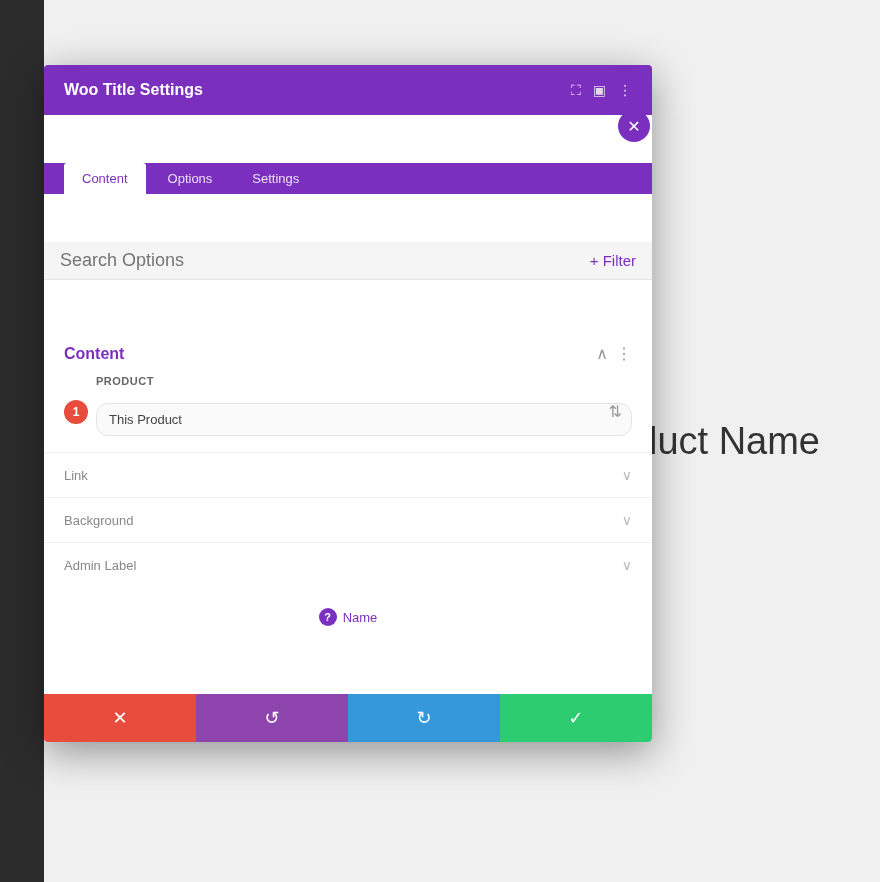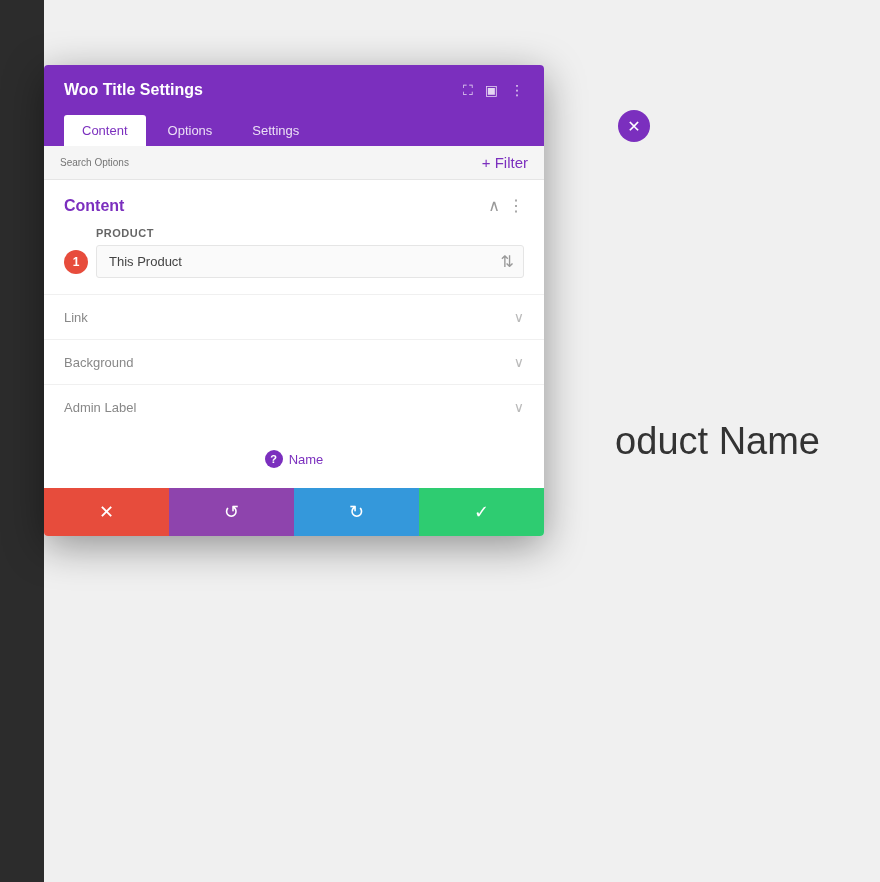--- a/index.html
+++ b/index.html
@@ -25,28 +25,29 @@
       align-items: center;
       justify-content: flex-end;
       padding-right: 60px;
     }
 
     
     .modal {
       position: absolute;
       top: 65px;
       left: 44px;
-      width: 500px;
+      width: 608px;
       background: #fff;
       border-radius: 4px;
       box-shadow: 0 10px 40px rgba(0,0,0,0.4);
       z-index: 10;
       display: flex;
       flex-direction: column;
       overflow: hidden;
+      gap: 48px;
     }
 
     
     .modal-header {
       background: #7b2fbe;
       padding: 16px 20px;
       display: flex;
       align-items: center;
       justify-content: space-between;
     }
@@ -98,21 +99,21 @@
       align-items: center;
       padding: 8px 16px;
       background: #f5f5f5;
       border-bottom: 1px solid #e5e5e5;
     }
 
     .search-input {
       flex: 1;
       border: none;
       background: transparent;
-      font-size: 10px;
+      font-size: 18px;
       color: #737373;
       outline: none;
     }
 
     .filter-btn {
       color: #7b2fbe;
       font-size: 15px;
       cursor: pointer;
       display: flex;
       align-items: center;
@@ -162,21 +163,20 @@
     .field-group {
       padding: 0 20px 16px;
     }
 
     .field-label {
       font-size: 11px;
       color: #666;
       font-weight: 600;
       text-transform: uppercase;
       letter-spacing: 0.5px;
-      margin-bottom: 6px;
     }
 
     .field-select-wrapper {
       position: relative;
       display: flex;
       align-items: center;
     }
 
     .step-badge {
       position: absolute;
@@ -193,27 +193,28 @@
       display: flex;
       align-items: center;
       justify-content: center;
       z-index: 5;
     }
 
     .field-select {
       width: 100%;
       padding: 8px 12px;
       border: 1px solid #e5e5e5;
-      border-radius: 3px;
+      border-radius: 12px;
       font-size: 13px;
       color: #444;
       background: #fafafa;
       appearance: none;
       cursor: pointer;
       outline: none;
+      margin-top: 16px;
     }
 
     .select-arrow {
       position: absolute;
       right: 10px;
       color: #999;
       font-size: 16px;
       pointer-events: none;
     }
 

